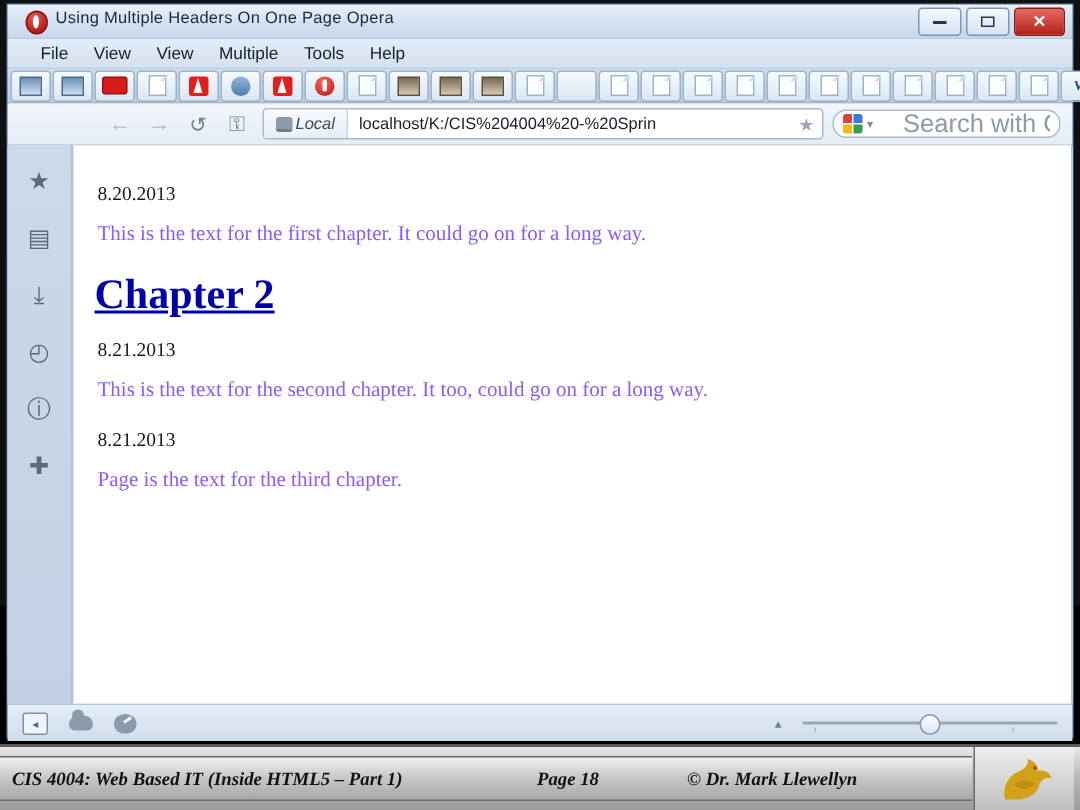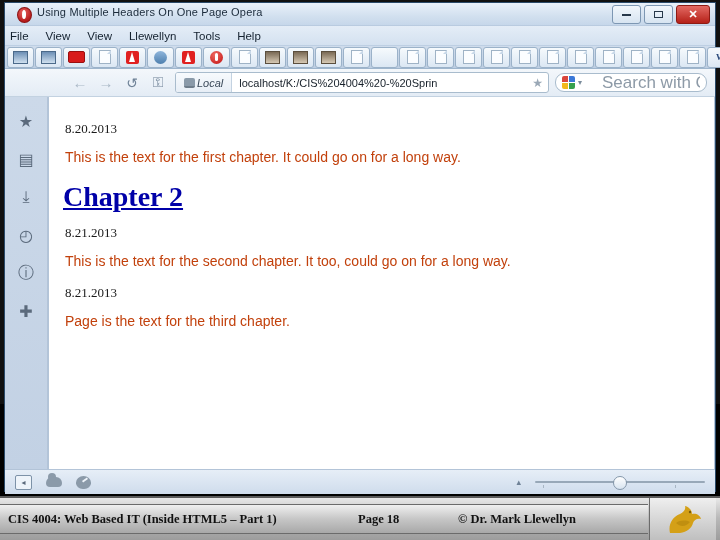--- a/index.html
+++ b/index.html
@@ -49,21 +49,21 @@
   .wbtn.min .glyph{height:0;border:0;border-bottom:2px solid #27384a;width:9px;}
   .wbtn.close{
     background:linear-gradient(#e36a63,#b52018);border-color:#8e1a13;width:32px;
     color:#fff;font-size:11px;font-weight:bold;
   }
 
   
   .menubar{
     height:19px;background:linear-gradient(#e4edf7,#d4e1f0);
     border-bottom:1px solid #bdcfe3;
-    display:flex;align-items:center;padding-left:5px;gap:17px;
+    display:flex;align-items:center;padding-left:22px;gap:17px;
   }
   .menuitem{font-size:11.5px;color:#13202e;cursor:default;}
 
   
   .taskstrip{
     height:22px;background:linear-gradient(#cfdcec,#bdcee2);
     border-bottom:1px solid #9fb6cd;
     display:flex;align-items:center;padding:0 2px;gap:1px;
   }
   .tsk{
@@ -143,22 +143,22 @@
     color:#0000a8;font-size:28px;margin:0 0 2px 0;font-weight:bold;
     text-decoration:underline;display:inline-block;letter-spacing:0px;
   }
   .chapblock{margin-bottom:8px;}
   .chapblock .first{margin-top:2px;}
   p.date{
     font-family:"Liberation Serif","DejaVu Serif",serif;
     font-size:13px;color:#1a1a1a;margin:10px 0 12px 2px;
   }
   p.para{
-    font-family:Liberation Sans, sans-serif;
-    font-size:14px;color:#c2410c;margin:0 0 16px 2px;
+    font-family:Liberation Serif, serif;
+    font-size:14px;color:#8b5cf6;margin:0 0 16px 2px;
   }
 
   
   .statusbar{
     height:24px;background:linear-gradient(#e6eef7,#cfdcec);
     border-top:1px solid #b3c4d8;display:flex;align-items:center;padding:0 10px;gap:14px;
   }
   .panel-toggle{
     width:15px;height:13px;border:1px solid #7d92a8;border-radius:2px;background:#eef4fa;
     display:flex;align-items:center;justify-content:center;font-size:8px;color:#5b6a7c;
@@ -181,21 +181,21 @@
   
   .slidefoot{
     position:absolute;left:0;top:496px;width:720px;height:44px;
     background:linear-gradient(#e8e8e8,#b9b9b9 45%,#9a9a9a);
     border-top:2px solid #5a5a5a;
   }
   .footline{
     position:absolute;left:0;top:6px;width:648px;height:30px;
     display:flex;align-items:center;
     font-family:"Liberation Serif","DejaVu Serif",serif;
-    font-weight:bold;font-size:12.5px;color:#111;
+    font-style:italic;font-weight:bold;font-size:12.5px;color:#111;
     border-top:1px solid #6b6b6b;border-bottom:1px solid #6b6b6b;
     background:linear-gradient(#f0f0f0,#c6c6c6 50%,#a8a8a8);
     box-sizing:border-box;padding-left:8px;
   }
   .f-course{width:350px;}
   .f-page{width:100px;}
   .f-copy{flex:1;}
   .logo-box{
     position:absolute;right:4px;top:0px;width:66px;height:44px;
     display:flex;align-items:center;justify-content:center;
@@ -225,21 +225,21 @@
             <span class="glyph"></span>
           </div>
         <div class="wbtn close">✕</div>
       </div>
     </div>
 
     <div class="menubar">
       <span class="menuitem">File</span>
       <span class="menuitem">View</span>
       <span class="menuitem">View</span>
-      <span class="menuitem">Llewellyn</span>
+      <span class="menuitem">Multiple</span>
       <span class="menuitem">Tools</span>
       <span class="menuitem">Help</span>
     </div>
 
     <div class="taskstrip" id="taskstrip">
         <div class="tsk">
           <span class="ic-img"></span>
         </div>
         <div class="tsk">
           <span class="ic-img"></span>

